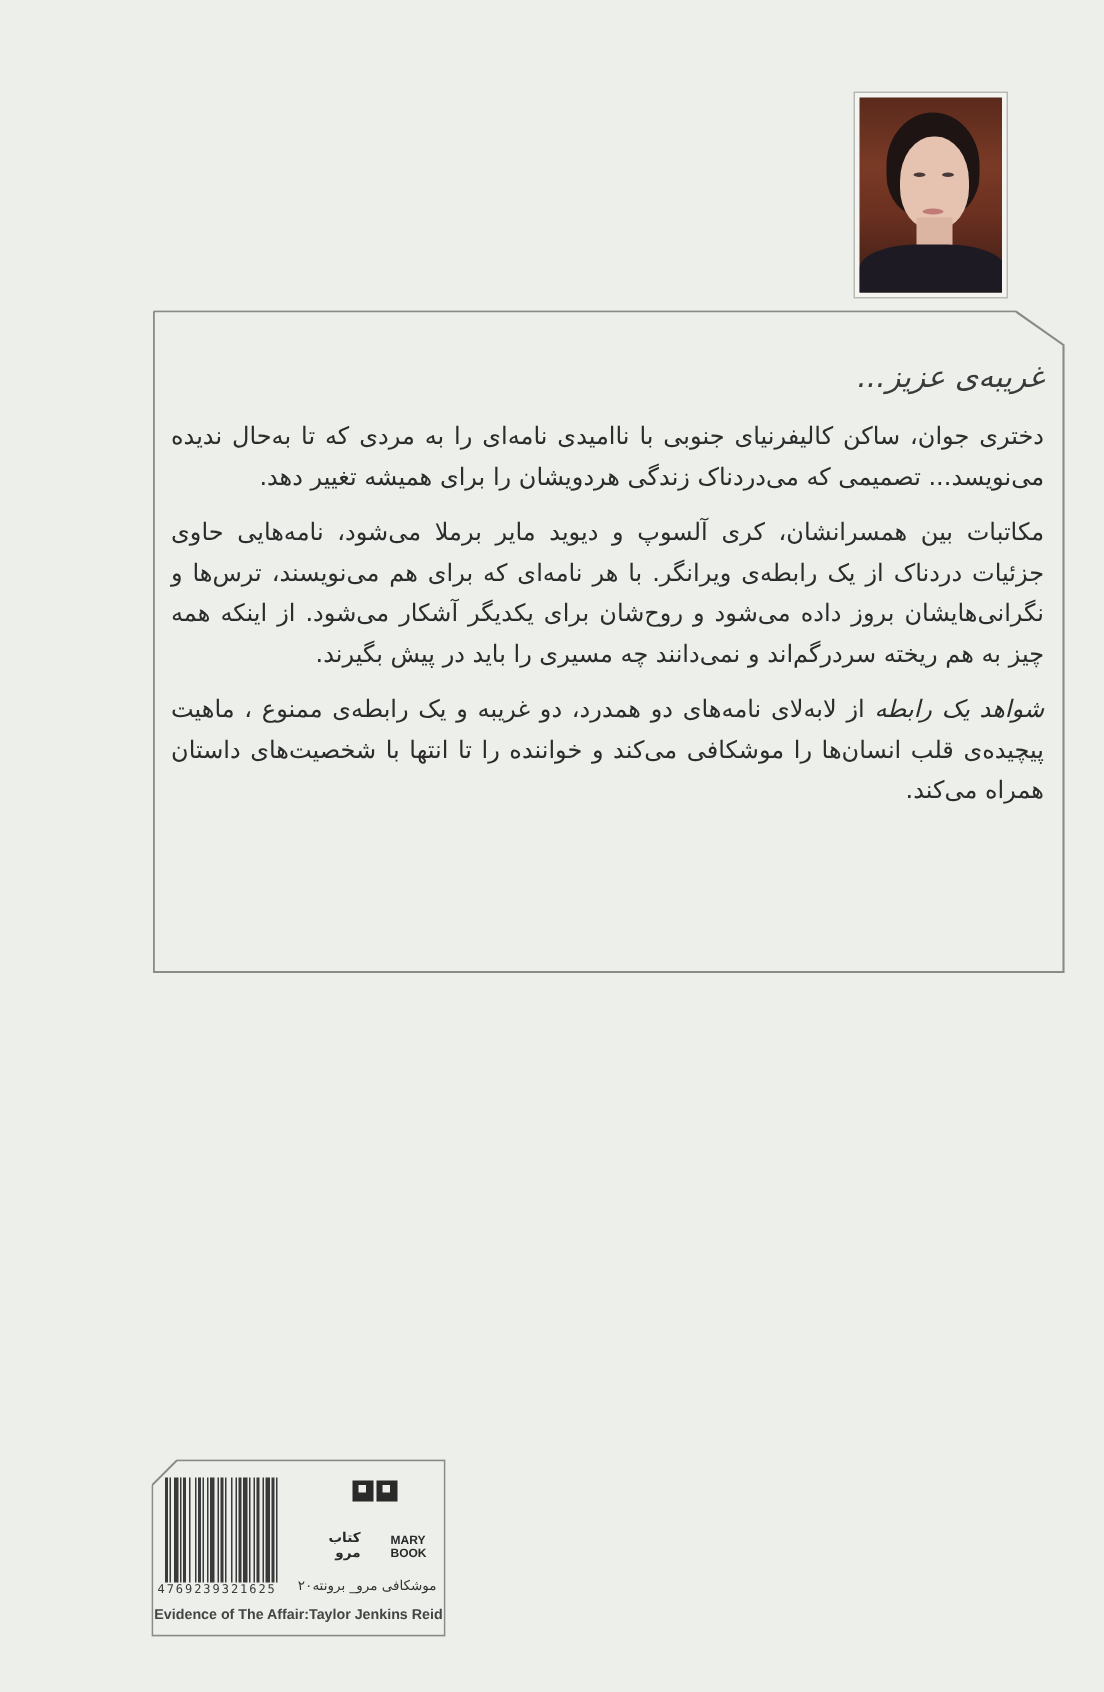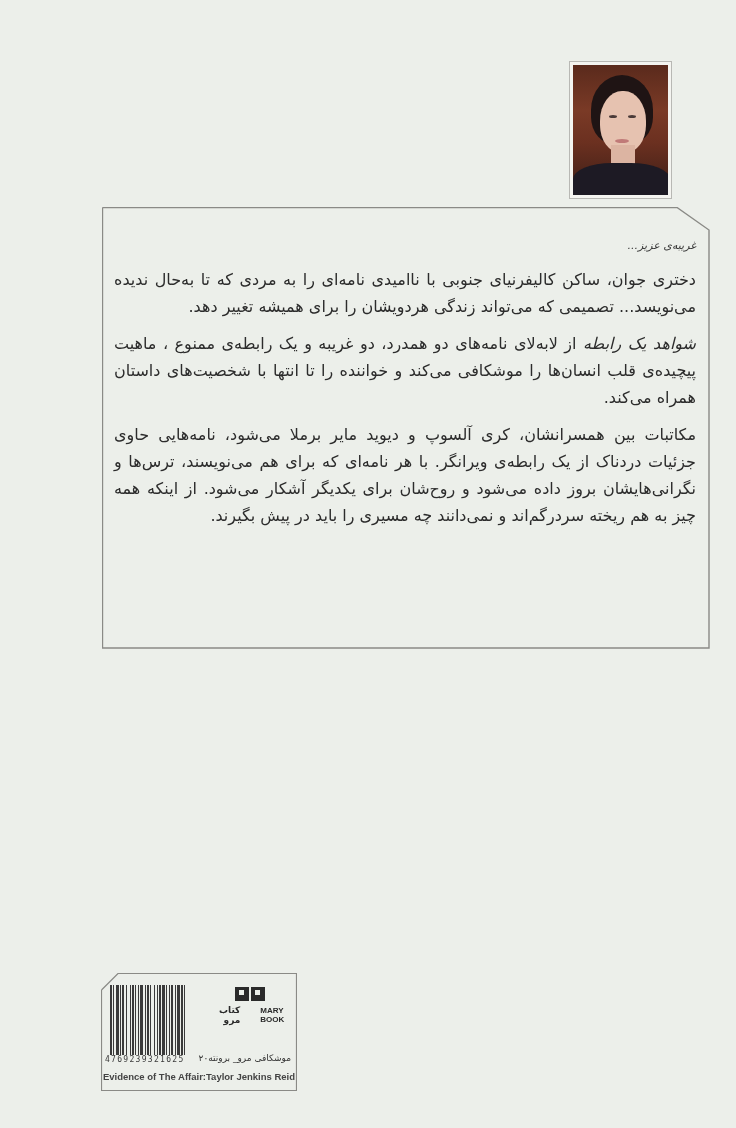--- a/index.html
+++ b/index.html
@@ -89,21 +89,21 @@
   }
   .blurb-content {
     position: absolute;
     left: 12px;
     right: 14px;
     top: 32px;
     direction: rtl;
     text-align: justify;
   }
   .blurb-heading {
-    font-size: 11px;
+    font-size: 20px;
     font-style: italic;
     color: #3a3a3a;
     margin: 0 0 14px 0;
   }
   .blurb-para {
     font-size: 16px;
     line-height: 27px;
     margin: 0 0 10px 0;
     color: #2c2c2c;
     text-align-last: right;
@@ -169,21 +169,21 @@
     content: "";
     position: absolute;
     width: 5px; height: 5px;
     background: #ecefea;
     left: 4px; top: 3px;
   }
   .logo-text {
     display: flex;
     justify-content: space-between;
     align-items: center;
-    margin-top: 4px;
+    margin-top: 20px;
     gap: 20px;
   }
   .logo-fa {
     font-size: 9px;
     font-weight: bold;
     direction: rtl;
     line-height: 10px;
     color: #2a2a2a;
   }
   .logo-en {
@@ -227,23 +227,23 @@
     <div class="jacket"></div>
   </div>
 </div>
 
 <div class="blurb-box">
   <svg class="frame" viewBox="0 0 608 442">
     <polyline points="0.5,0.5 575,0.5 607,23 607,441 0.5,441 0.5,0.5" fill="none" stroke="#8a8a86" stroke-width="1.4"></polyline>
   </svg>
   <div class="blurb-content">
     <p class="blurb-heading">غریبه‌ی عزیز...</p>
-    <p class="blurb-para">دختری جوان، ساکن کالیفرنیای جنوبی با ناامیدی نامه‌ای را به مردی که تا به‌حال ندیده می‌نویسد... تصمیمی که می‌تواند زندگی هردویشان را برای همیشه تغییر دهد.</p>
+    <p class="blurb-para">دختری جوان، ساکن کالیفرنیای جنوبی با ناامیدی نامه‌ای را به مردی که تا به‌حال ندیده می‌نویسد... تصمیمی که می‌دردناک زندگی هردویشان را برای همیشه تغییر دهد.</p>
+    <p class="blurb-para">مکاتبات بین همسرانشان، کری آلسوپ و دیوید مایر برملا می‌شود، نامه‌هایی حاوی جزئیات دردناک از یک رابطه‌ی ویرانگر. با هر نامه‌ای که برای هم می‌نویسند، ترس‌ها و نگرانی‌هایشان بروز داده می‌شود و روح‌شان برای یکدیگر آشکار می‌شود. از اینکه همه چیز به هم ریخته سردرگم‌اند و نمی‌دانند چه مسیری را باید در پیش بگیرند.</p>
     <p class="blurb-para"><span class="book-title">شواهد یک رابطه</span><span> از لابه‌لای نامه‌های دو همدرد، دو غریبه و یک رابطه‌ی ممنوع ، ماهیت پیچیده‌ی قلب انسان‌ها را موشکافی می‌کند و خواننده را تا انتها با شخصیت‌های داستان همراه می‌کند.</span></p>
-    <p class="blurb-para">مکاتبات بین همسرانشان، کری آلسوپ و دیوید مایر برملا می‌شود، نامه‌هایی حاوی جزئیات دردناک از یک رابطه‌ی ویرانگر. با هر نامه‌ای که برای هم می‌نویسند، ترس‌ها و نگرانی‌هایشان بروز داده می‌شود و روح‌شان برای یکدیگر آشکار می‌شود. از اینکه همه چیز به هم ریخته سردرگم‌اند و نمی‌دانند چه مسیری را باید در پیش بگیرند.</p>
   </div>
 </div>
 
 <div class="barcode-box">
   <svg class="frame" viewBox="0 0 196 118">
     <polyline points="0.5,17 17,0.5 195.5,0.5 195.5,117.5 0.5,117.5 0.5,17" fill="none" stroke="#8a8a86" stroke-width="1.2"></polyline>
   </svg>
   <div class="barcode-bars" id="bars">
       <span style="width: 2px; background: rgb(58, 58, 58);"></span>
       <span style="width: 1px; background: transparent;"></span>

